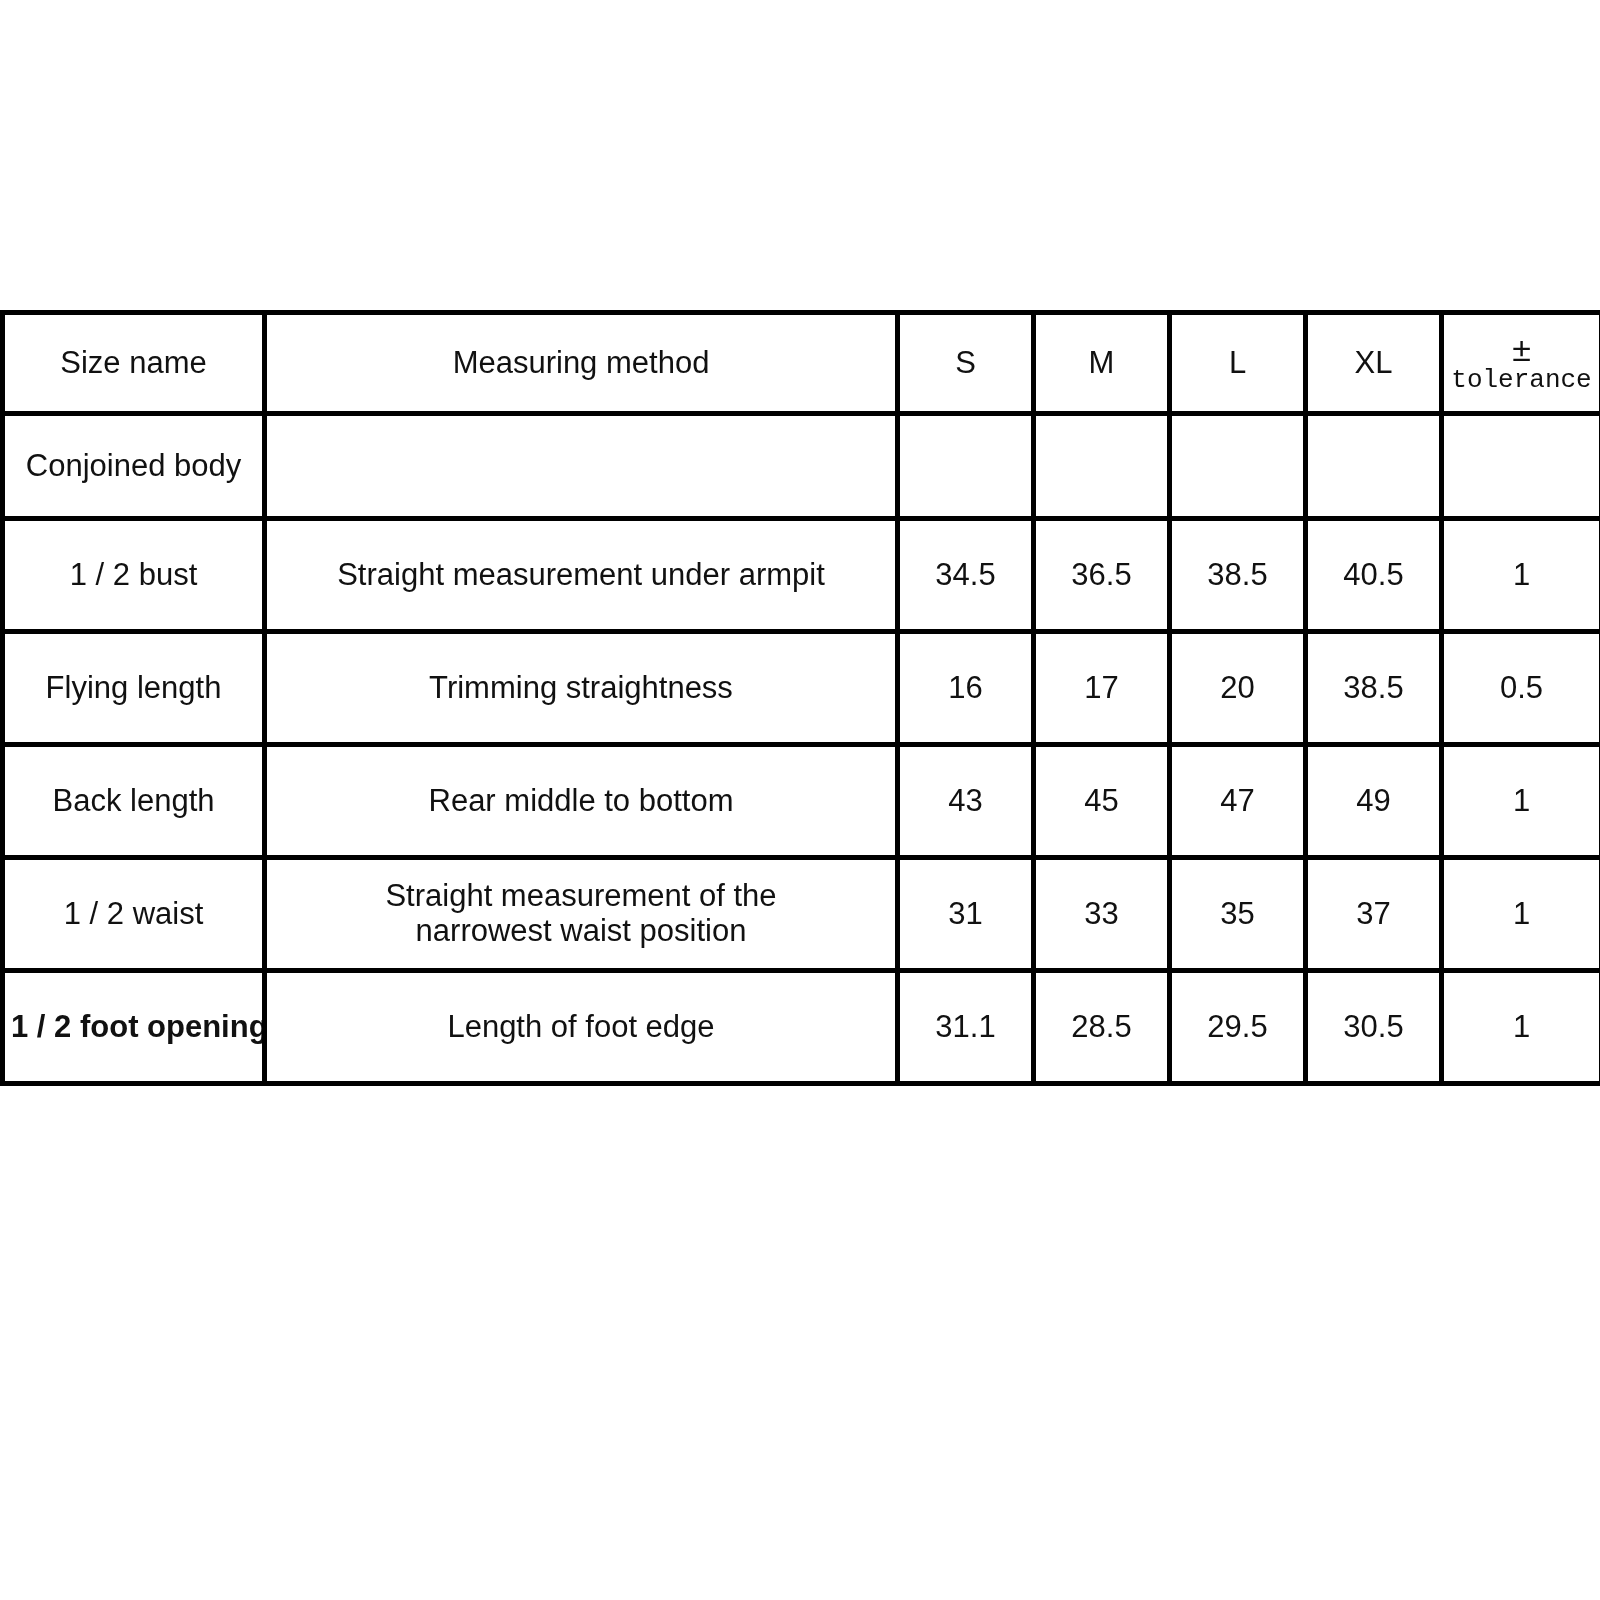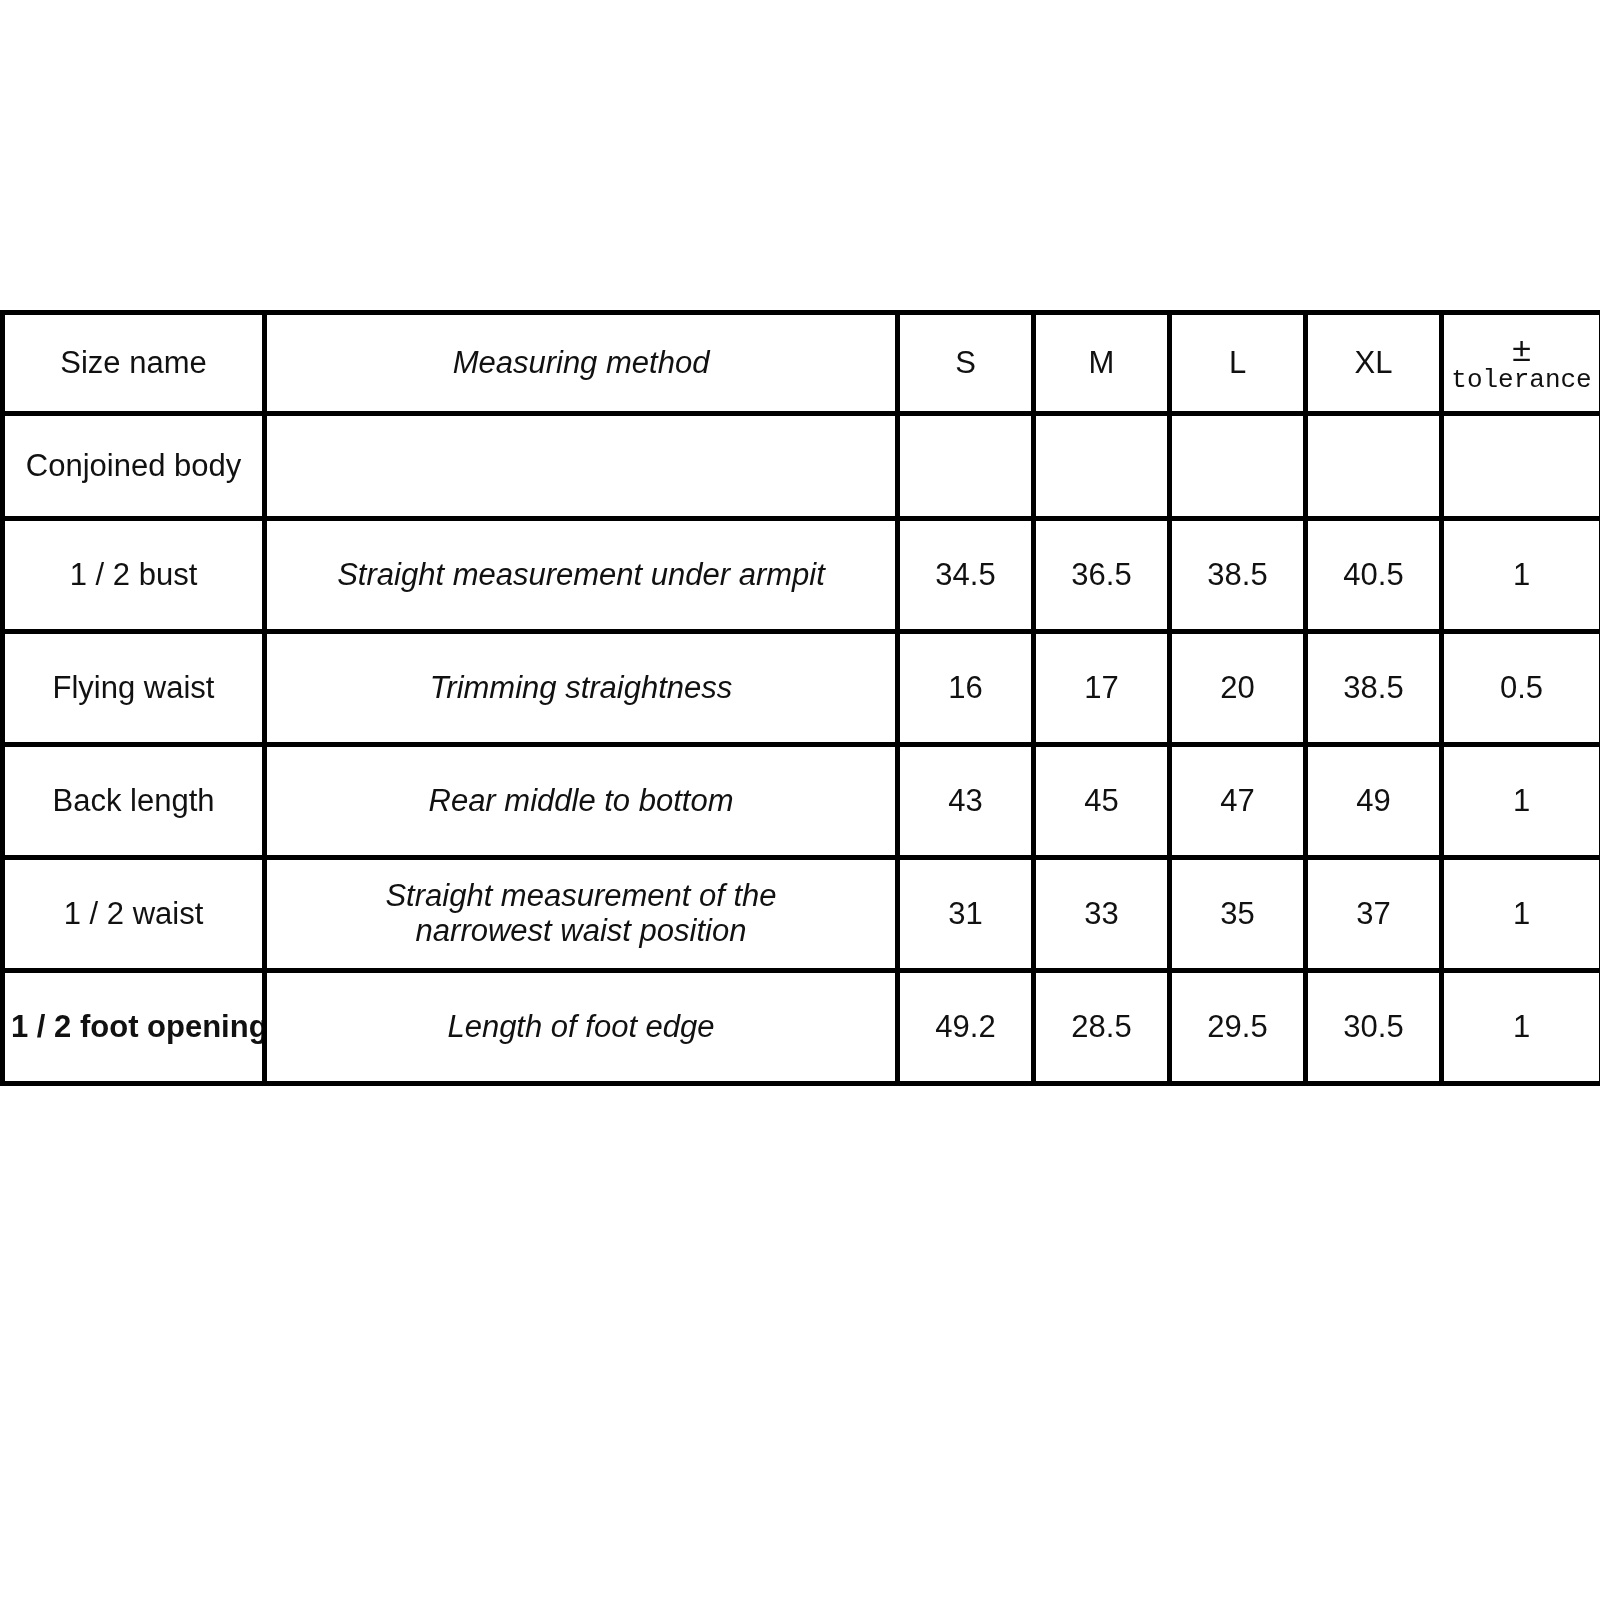--- a/index.html
+++ b/index.html
@@ -49,21 +49,21 @@
   col.c-method { width: 633px; }
   col.c-size   { width: 136px; }
   col.c-tol    { width: 160px; }
 
   
   tr.r-head td { height: 96px; }
   tr.r-sub  td { height: 100px; }
   tr.r-body td { height: 108px; }
 
   td.name-cell   { font-size: 31px; }
-  td.method-cell { font-size: 31px; font-style: italic; }
+  td.method-cell { font-size: 31px; }
   td.num-cell    { font-size: 38px; }
   td.tol-cell    { font-size: 38px; }
 
   td.head-size { font-size: 38px; }
   td.head-tol  { font-size: 26px; line-height: 1.0; padding: 0 2px; }
   td.head-tol .plusminus { display: block; font-size: 34px; line-height: 1.0; }
   td.head-tol .tolword   { display: block; font-size: 26px; line-height: 1.1; white-space: nowrap; font-family: Liberation Mono, monospace; }
 
   td.method-two { font-size: 30px; line-height: 1.18; }
   td.empty-cell { }
@@ -112,21 +112,21 @@
           <td class="name-cell">1 / 2 bust</td>
           <td class="method-cell">Straight measurement under armpit</td>
           <td class="num-cell">34.5</td>
           <td class="num-cell">36.5</td>
           <td class="num-cell">38.5</td>
           <td class="num-cell">40.5</td>
           <td class="tol-cell">1</td>
         </tr>
 
         <tr class="r-body">
-          <td class="name-cell">Flying waist</td>
+          <td class="name-cell">Flying length</td>
           <td class="method-cell">Trimming straightness</td>
           <td class="num-cell">16</td>
           <td class="num-cell">17</td>
           <td class="num-cell">20</td>
           <td class="num-cell">38.5</td>
           <td class="tol-cell">0.5</td>
         </tr>
 
 
         <tr class="r-body">
@@ -148,21 +148,21 @@
           <td class="num-cell">31</td>
           <td class="num-cell">33</td>
           <td class="num-cell">35</td>
           <td class="num-cell">37</td>
           <td class="tol-cell">1</td>
         </tr>
 
         <tr class="r-body">
           <td class="name-cell tight-name">1 / 2 foot opening</td>
           <td class="method-cell">Length of foot edge</td>
-          <td class="num-cell">49.2</td>
+          <td class="num-cell">31.1</td>
           <td class="num-cell">28.5</td>
           <td class="num-cell">29.5</td>
           <td class="num-cell">30.5</td>
           <td class="tol-cell">1</td>
         </tr>
       </tbody>
     </table>
   </div>
 </div>
 

